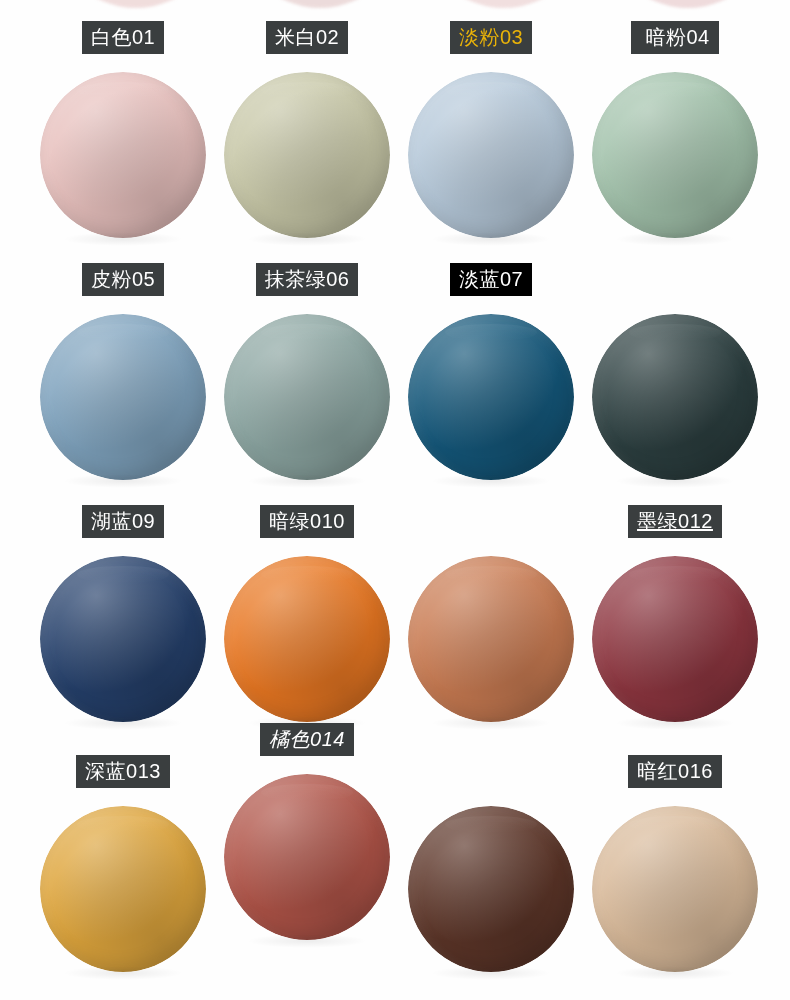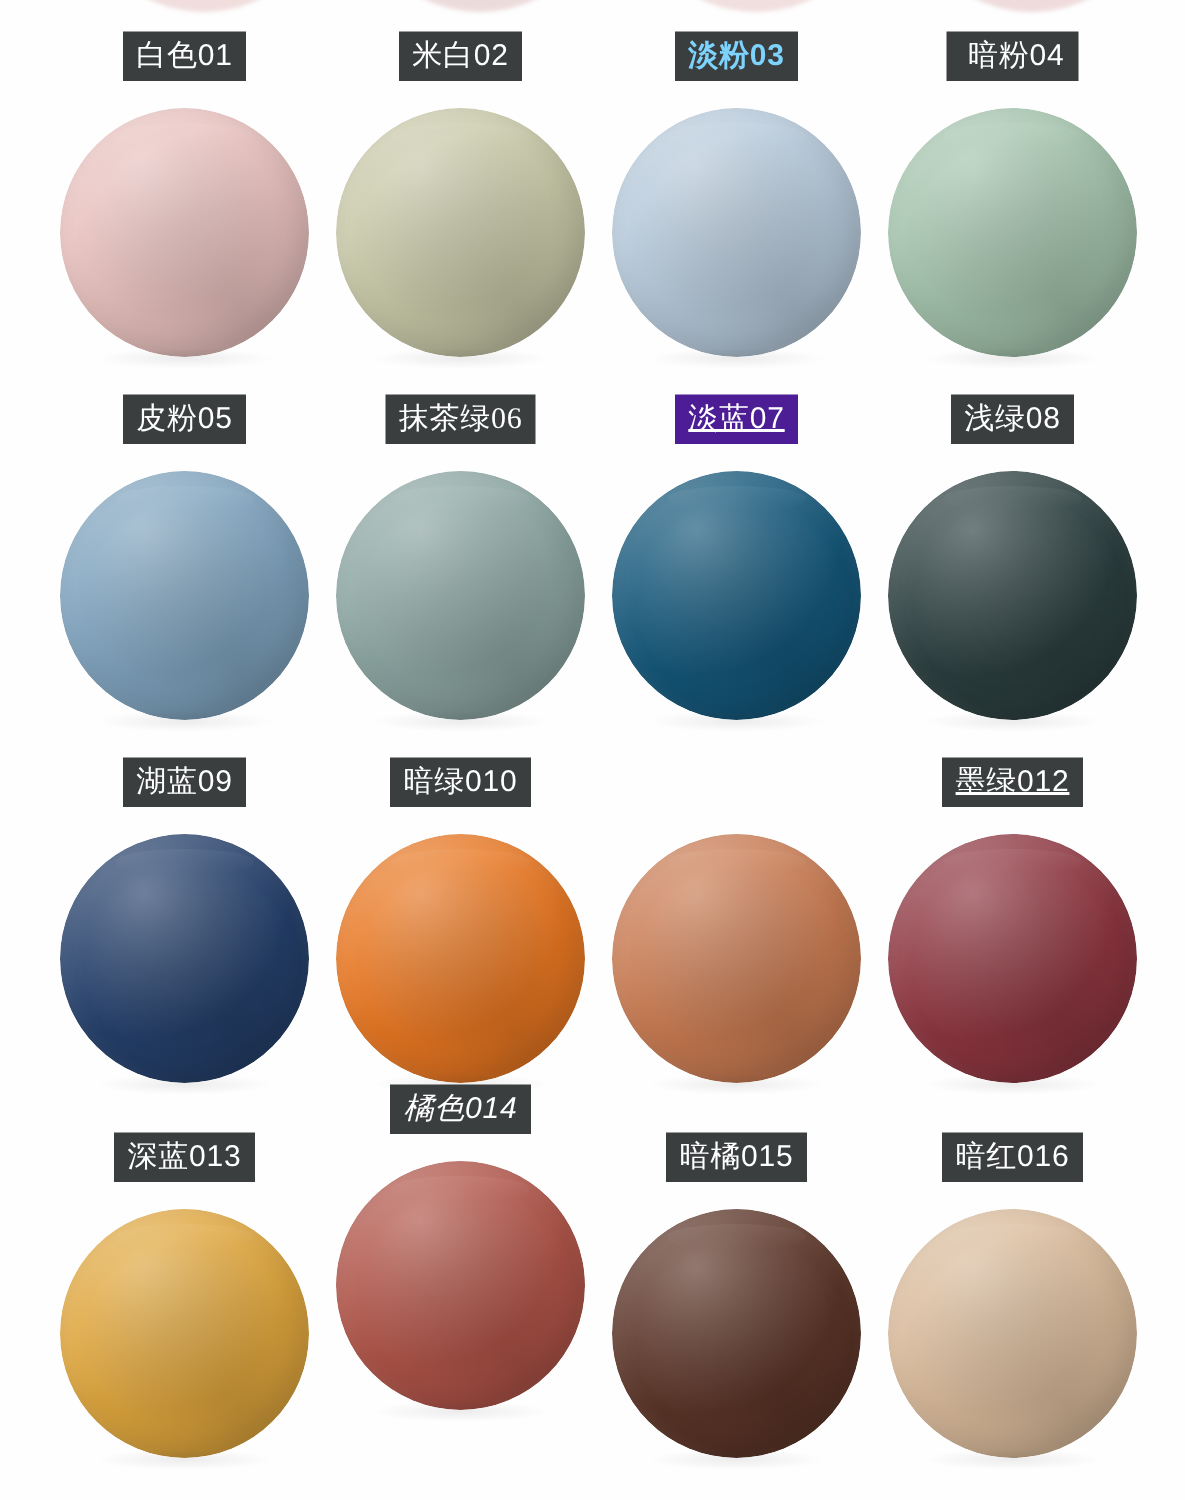--- a/index.html
+++ b/index.html
@@ -201,21 +201,21 @@
               <div class="rim"></div>
               <div class="seam"></div>
             </div>
             <div class="ball-shadow"></div>
           </div>
         </div>
       </div>
       <div class="cell" style="left: 398px; top: 22px;">
         <div class="cell-inner">
           <div class="label-wrap">
-            <span class="label" style="background: rgb(58, 62, 63); color: #7dd3fc; font-weight: bold;">淡粉03</span>
+            <span class="label" style="background: rgb(58, 62, 63); color: #eab308;">淡粉03</span>
           </div>
           <div class="ball-wrap">
             <div class="ball" title="淡粉03">
               <div class="base" style="background: rgb(182, 201, 218);"></div>
               <div class="hl"></div>
               <div class="shade"></div>
               <div class="rim"></div>
               <div class="seam"></div>
             </div>
             <div class="ball-shadow"></div>
@@ -252,56 +252,53 @@
               <div class="rim"></div>
               <div class="seam"></div>
             </div>
             <div class="ball-shadow"></div>
           </div>
         </div>
       </div>
       <div class="cell" style="left: 214px; top: 264px;">
         <div class="cell-inner">
           <div class="label-wrap">
-            <span class="label" style="background: rgb(58, 62, 63); color: rgb(255, 255, 255); font-family: Liberation Serif, serif;">抹茶绿06</span>
+            <span class="label" style="background: rgb(58, 62, 63); color: rgb(255, 255, 255);">抹茶绿06</span>
           </div>
           <div class="ball-wrap">
             <div class="ball" title="抹茶绿06">
               <div class="base" style="background: rgb(140, 166, 162);"></div>
               <div class="hl"></div>
               <div class="shade"></div>
               <div class="rim"></div>
               <div class="seam"></div>
             </div>
             <div class="ball-shadow"></div>
           </div>
         </div>
       </div>
       <div class="cell" style="left: 398px; top: 264px;">
         <div class="cell-inner">
           <div class="label-wrap">
-            <span class="label" style="background: #4c1d95; color: rgb(255, 255, 255); text-decoration: underline;">淡蓝07</span>
+            <span class="label" style="background: #000000; color: rgb(255, 255, 255);">淡蓝07</span>
           </div>
           <div class="ball-wrap">
             <div class="ball" title="淡蓝07">
               <div class="base" style="background: rgb(20, 87, 122);"></div>
               <div class="hl"></div>
               <div class="shade"></div>
               <div class="rim"></div>
               <div class="seam"></div>
             </div>
             <div class="ball-shadow"></div>
           </div>
         </div>
       </div>
       <div class="cell" style="left: 582px; top: 264px;">
         <div class="cell-inner">
-          <div class="label-wrap">
-            <span class="label" style="background: rgb(58, 62, 63); color: rgb(255, 255, 255);">浅绿08</span>
-          </div>
           <div class="ball-wrap">
             <div class="ball" title="浅绿08">
               <div class="base" style="background: rgb(44, 63, 64);"></div>
               <div class="hl"></div>
               <div class="shade"></div>
               <div class="rim"></div>
               <div class="seam"></div>
             </div>
             <div class="ball-shadow"></div>
           </div>
@@ -401,23 +398,20 @@
               <div class="shade"></div>
               <div class="rim"></div>
               <div class="seam"></div>
             </div>
             <div class="ball-shadow"></div>
           </div>
         </div>
       </div>
       <div class="cell" style="left: 398px; top: 756px;">
         <div class="cell-inner">
-          <div class="label-wrap">
-            <span class="label" style="background: rgb(58, 62, 63); color: rgb(255, 255, 255);">暗橘015</span>
-          </div>
           <div class="ball-wrap">
             <div class="ball" title="暗橘015">
               <div class="base" style="background: rgb(92, 53, 40);"></div>
               <div class="hl"></div>
               <div class="shade"></div>
               <div class="rim"></div>
               <div class="seam"></div>
             </div>
             <div class="ball-shadow"></div>
           </div>

